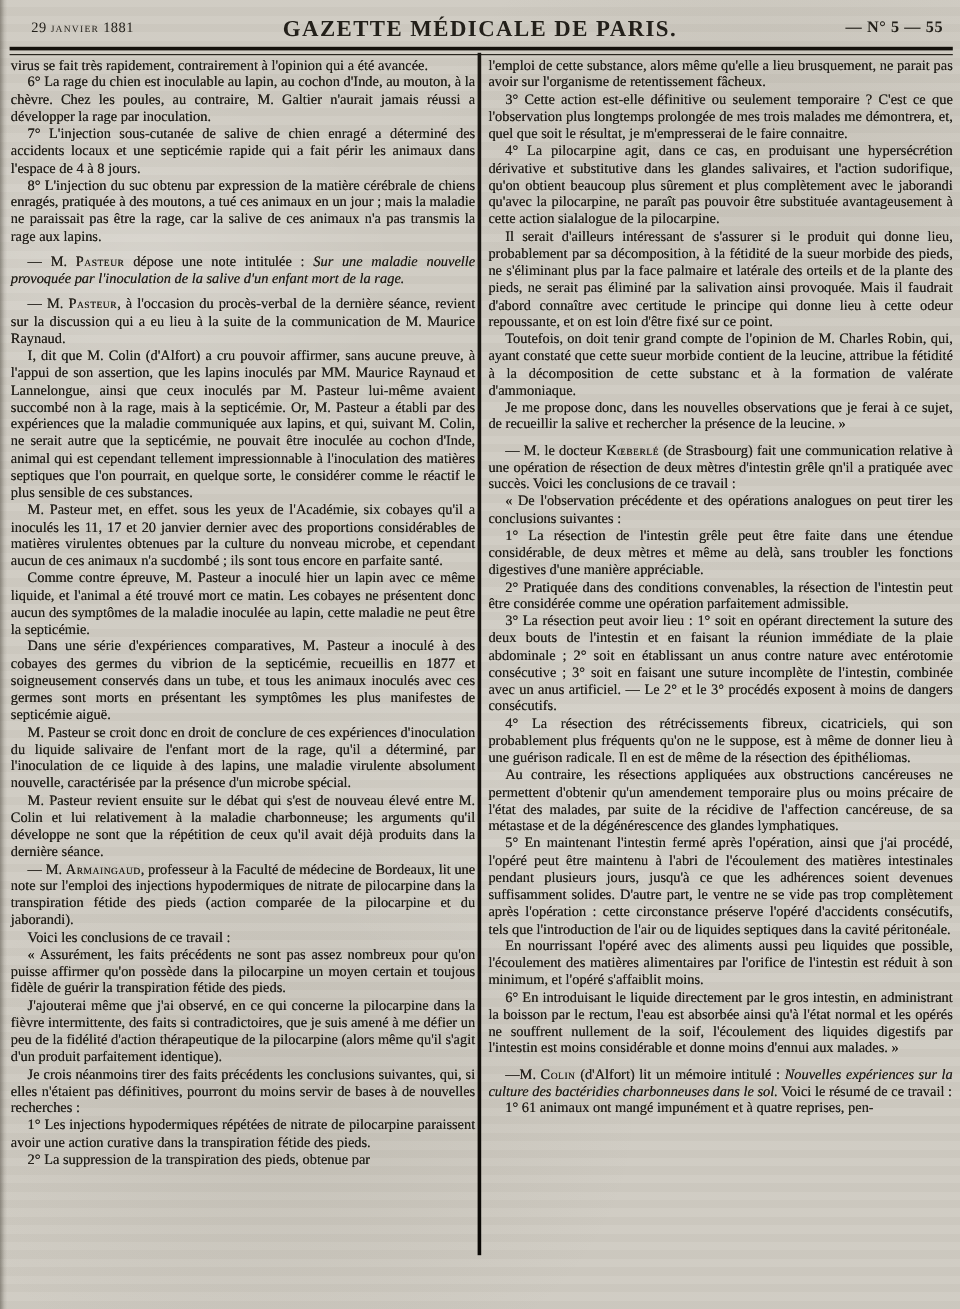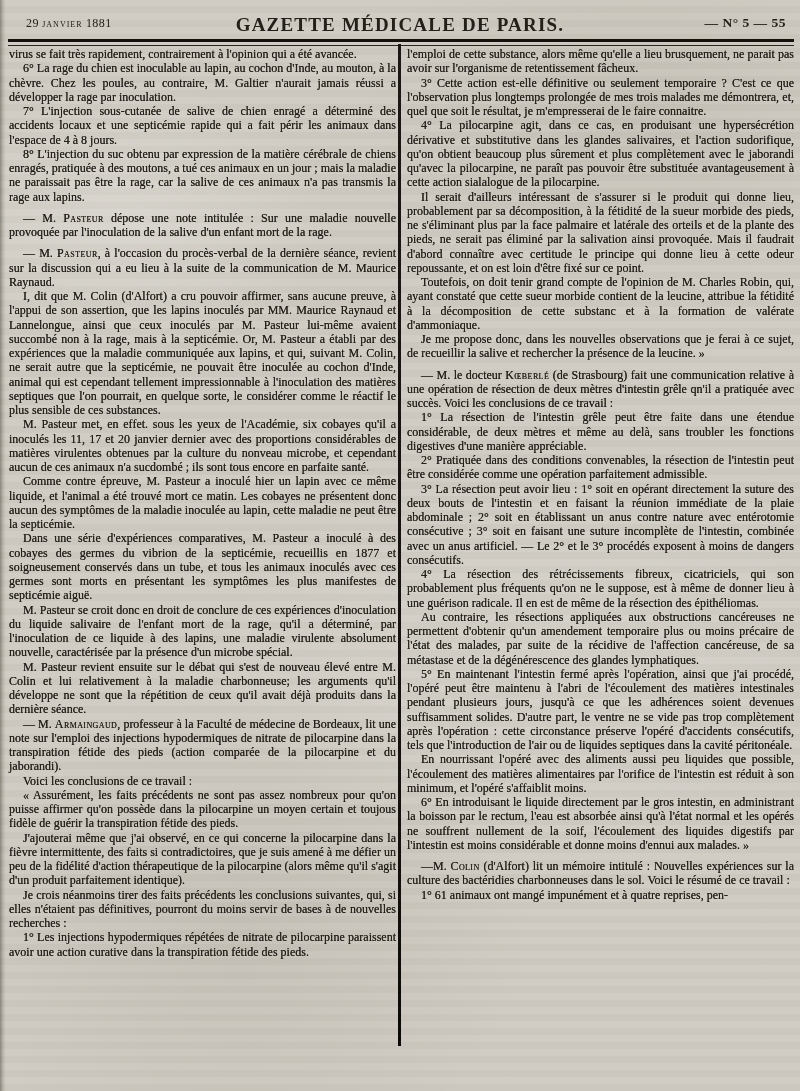--- a/index.html
+++ b/index.html
@@ -66,21 +66,21 @@
   .column.left{left:9px;}
   .column.right{left:407px;}
   .col-divider{
     position:absolute;left:398px;top:44px;height:1002px;width:2.5px;
     background:linear-gradient(180deg,#1b1813 0%,#14110c 80%,#0a0805 100%);
   }
   p.para{margin:0;text-indent:14px;}
   p.para.noindent{text-indent:0;}
   p.para.space{margin-top:7px;}
   .sc{font-variant:small-caps;letter-spacing:0.4px;}
-  .it{}
+  .it{font-style:italic;}
 </style>
 </head>
 <body>
 
 <div class="paper-texture"></div>
 <div class="page-edge"></div>
 
 <div class="masthead">
   <div class="date">
     <span>29</span>
@@ -105,30 +105,32 @@
     <p class="para"><span>Comme contre épreuve, M. Pasteur a inoculé hier un lapin avec ce même liquide, et l'animal a été trouvé mort ce matin. Les cobayes ne présentent donc aucun des symptômes de la maladie inoculée au lapin, cette maladie ne peut être la septicémie.</span></p>
     <p class="para"><span>Dans une série d'expériences comparatives, M. Pasteur a inoculé à des cobayes des germes du vibrion de la septicémie, recueillis en 1877 et soigneusement conservés dans un tube, et tous les animaux inoculés avec ces germes sont morts en présentant les symptômes les plus manifestes de septicémie aiguë.</span></p>
     <p class="para"><span>M. Pasteur se croit donc en droit de conclure de ces expériences d'inoculation du liquide salivaire de l'enfant mort de la rage, qu'il a déterminé, par l'inoculation de ce liquide à des lapins, une maladie virulente absolument nouvelle, caractérisée par la présence d'un microbe spécial.</span></p>
     <p class="para"><span>M. Pasteur revient ensuite sur le débat qui s'est de nouveau élevé entre M. Colin et lui relativement à la maladie charbonneuse; les arguments qu'il développe ne sont que la répétition de ceux qu'il avait déjà produits dans la dernière séance.</span></p>
     <p class="para"><span>— M. </span><span class="sc">Armaingaud</span><span>, professeur à la Faculté de médecine de Bordeaux, lit une note sur l'emploi des injections hypodermiques de nitrate de pilocarpine dans la transpiration fétide des pieds (action comparée de la pilocarpine et du jaborandi).</span></p>
     <p class="para"><span>Voici les conclusions de ce travail :</span></p>
     <p class="para"><span>« Assurément, les faits précédents ne sont pas assez nombreux pour qu'on puisse affirmer qu'on possède dans la pilocarpine un moyen certain et toujous fidèle de guérir la transpiration fétide des pieds.</span></p>
     <p class="para"><span>J'ajouterai même que j'ai observé, en ce qui concerne la pilocarpine dans la fièvre intermittente, des faits si contradictoires, que je suis amené à me défier un peu de la fidélité d'action thérapeutique de la pilocarpine (alors même qu'il s'agit d'un produit parfaitement identique).</span></p>
     <p class="para"><span>Je crois néanmoins tirer des faits précédents les conclusions suivantes, qui, si elles n'étaient pas définitives, pourront du moins servir de bases à de nouvelles recherches :</span></p>
     <p class="para"><span>1° Les injections hypodermiques répétées de nitrate de pilocarpine paraissent avoir une action curative dans la transpiration fétide des pieds.</span></p>
+    <p class="para"><span>2° La suppression de la transpiration des pieds, obtenue par</span></p>
   </div>
 <div class="col-divider"></div>
 <div class="column right">
     <p class="para noindent"><span>l'emploi de cette substance, alors même qu'elle a lieu brusquement, ne parait pas avoir sur l'organisme de retentissement fâcheux.</span></p>
     <p class="para"><span>3° Cette action est-elle définitive ou seulement temporaire ? C'est ce que l'observation plus longtemps prolongée de mes trois malades me démontrera, et, quel que soit le résultat, je m'empresserai de le faire connaitre.</span></p>
     <p class="para"><span>4° La pilocarpine agit, dans ce cas, en produisant une hypersécrétion dérivative et substitutive dans les glandes salivaires, et l'action sudorifique, qu'on obtient beaucoup plus sûrement et plus complètement avec le jaborandi qu'avec la pilocarpine, ne paraît pas pouvoir être substituée avantageusement à cette action sialalogue de la pilocarpine.</span></p>
     <p class="para"><span>Il serait d'ailleurs intéressant de s'assurer si le produit qui donne lieu, probablement par sa décomposition, à la fétidité de la sueur morbide des pieds, ne s'éliminant plus par la face palmaire et latérale des orteils et de la plante des pieds, ne serait pas éliminé par la salivation ainsi provoquée. Mais il faudrait d'abord connaître avec certitude le principe qui donne lieu à cette odeur repoussante, et on est loin d'être fixé sur ce point.</span></p>
     <p class="para"><span>Toutefois, on doit tenir grand compte de l'opinion de M. Charles Robin, qui, ayant constaté que cette sueur morbide contient de la leucine, attribue la fétidité à la décomposition de cette substanc et à la formation de valérate d'ammoniaque.</span></p>
     <p class="para"><span>Je me propose donc, dans les nouvelles observations que je ferai à ce sujet, de recueillir la salive et rechercher la présence de la leucine. »</span></p>
     <p class="para space"><span>— M. le docteur </span><span class="sc">Kœberlé</span><span> (de Strasbourg) fait une communication relative à une opération de résection de deux mètres d'intestin grêle qn'il a pratiquée avec succès. Voici les conclusions de ce travail :</span></p>
+    <p class="para"><span>« De l'observation précédente et des opérations analogues on peut tirer les conclusions suivantes :</span></p>
     <p class="para"><span>1° La résection de l'intestin grêle peut être faite dans une étendue considérable, de deux mètres et même au delà, sans troubler les fonctions digestives d'une manière appréciable.</span></p>
     <p class="para"><span>2° Pratiquée dans des conditions convenables, la résection de l'intestin peut être considérée comme une opération parfaitement admissible.</span></p>
     <p class="para"><span>3° La résection peut avoir lieu : 1° soit en opérant directement la suture des deux bouts de l'intestin et en faisant la réunion immédiate de la plaie abdominale ; 2° soit en établissant un anus contre nature avec entérotomie consécutive ; 3° soit en faisant une suture incomplète de l'intestin, combinée avec un anus artificiel. — Le 2° et le 3° procédés exposent à moins de dangers consécutifs.</span></p>
     <p class="para"><span>4° La résection des rétrécissements fibreux, cicatriciels, qui son probablement plus fréquents qu'on ne le suppose, est à même de donner lieu à une guérison radicale. Il en est de même de la résection des épithéliomas.</span></p>
     <p class="para"><span>Au contraire, les résections appliquées aux obstructions cancéreuses ne permettent d'obtenir qu'un amendement temporaire plus ou moins précaire de l'état des malades, par suite de la récidive de l'affection cancéreuse, de sa métastase et de la dégénérescence des glandes lymphatiques.</span></p>
     <p class="para"><span>5° En maintenant l'intestin fermé après l'opération, ainsi que j'ai procédé, l'opéré peut être maintenu à l'abri de l'écoulement des matières intestinales pendant plusieurs jours, jusqu'à ce que les adhérences soient devenues suffisamment solides. D'autre part, le ventre ne se vide pas trop complètement après l'opération : cette circonstance préserve l'opéré d'accidents consécutifs, tels que l'introduction de l'air ou de liquides septiques dans la cavité péritonéale.</span></p>
     <p class="para"><span>En nourrissant l'opéré avec des aliments aussi peu liquides que possible, l'écoulement des matières alimentaires par l'orifice de l'intestin est réduit à son minimum, et l'opéré s'affaiblit moins.</span></p>
     <p class="para"><span>6° En introduisant le liquide directement par le gros intestin, en administrant la boisson par le rectum, l'eau est absorbée ainsi qu'à l'état normal et les opérés ne souffrent nullement de la soif, l'écoulement des liquides digestifs par l'intestin est moins considérable et donne moins d'ennui aux malades. »</span></p>
     <p class="para space"><span>—M. </span><span class="sc">Colin</span><span> (d'Alfort) lit un mémoire intitulé : </span><span class="it">Nouvelles expériences sur la culture des bactéridies charbonneuses dans le sol.</span><span> Voici le résumé de ce travail :</span></p>
     <p class="para"><span>1° 61 animaux ont mangé impunément et à quatre reprises, pen-</span></p>

